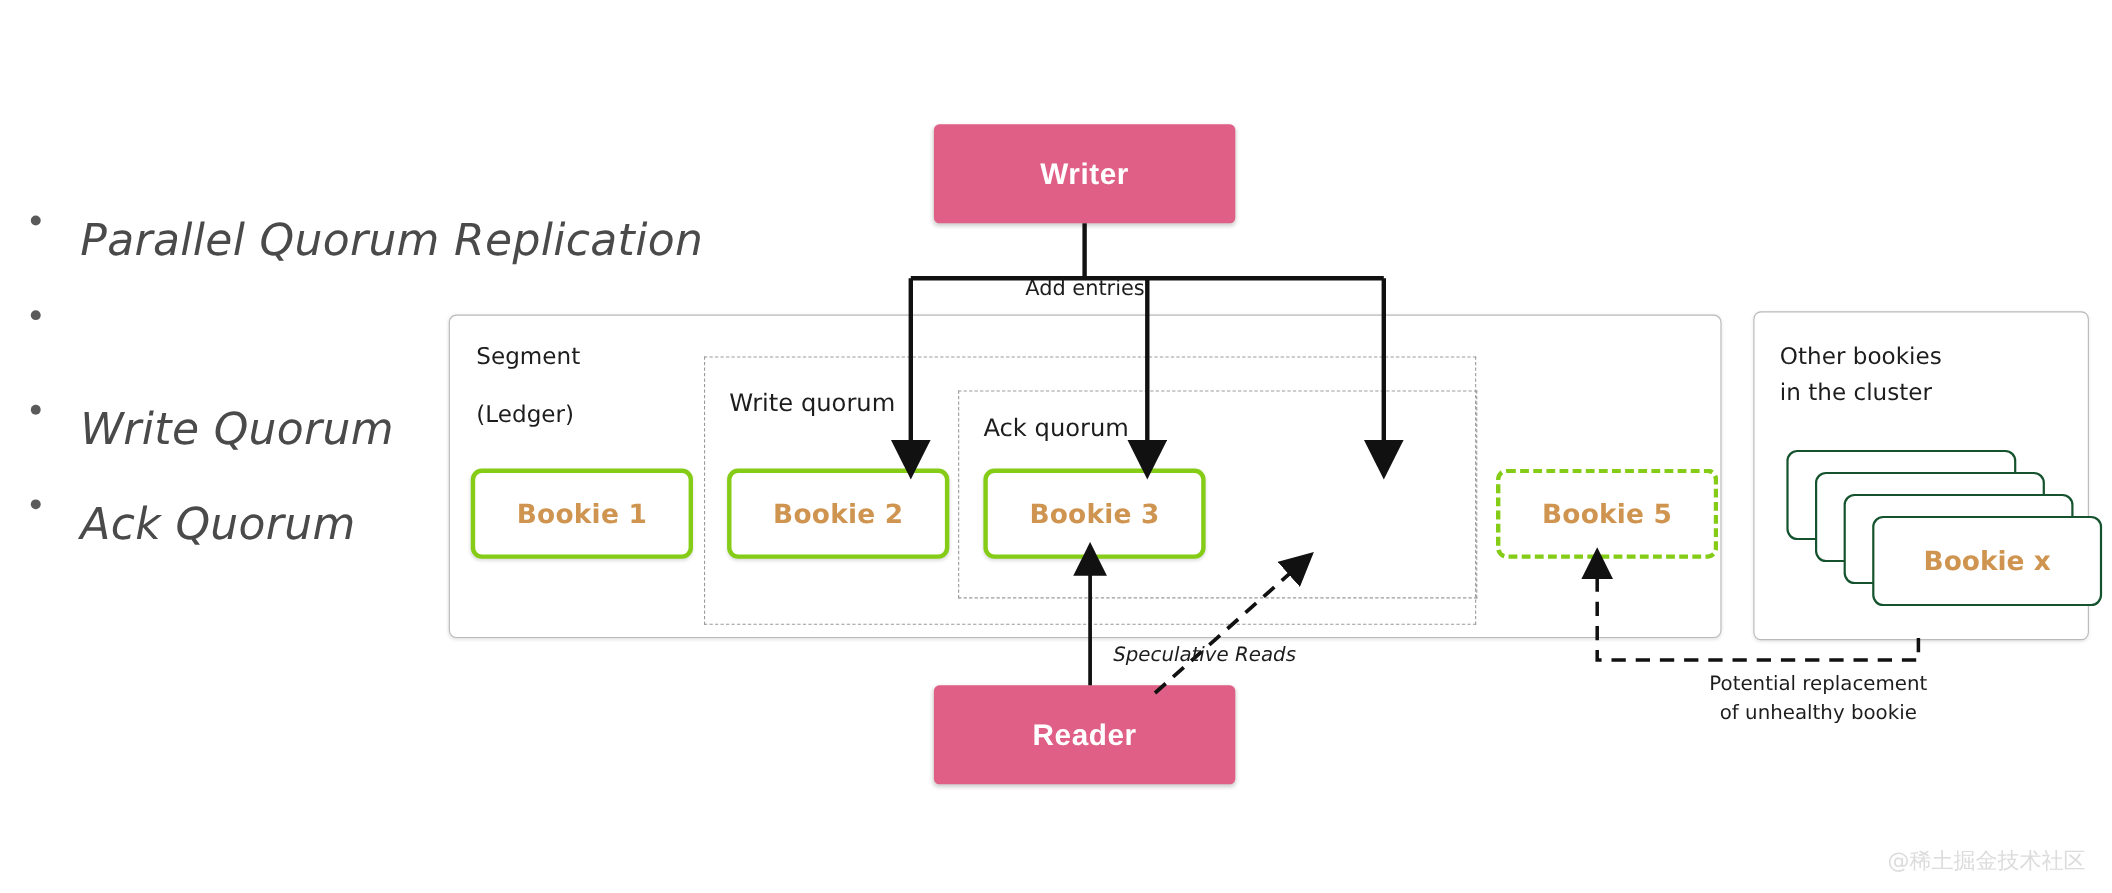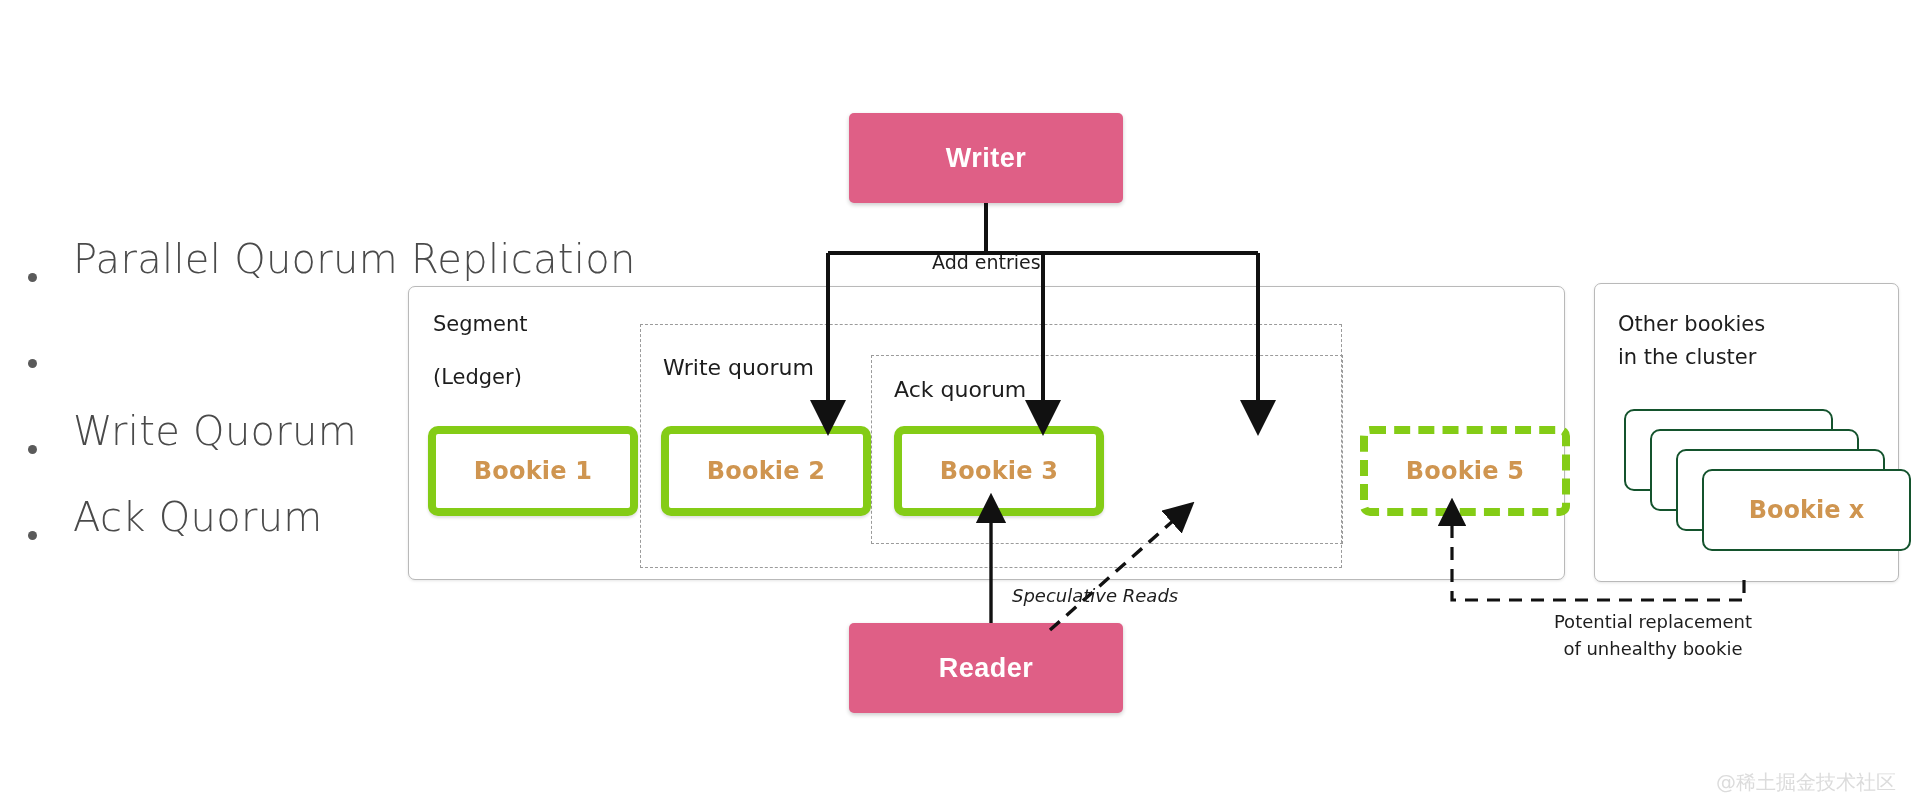--- a/index.html
+++ b/index.html
@@ -7,21 +7,21 @@
     width:1920px;height:812px;
     background:#ffffff;
     font-family:"Liberation Sans", sans-serif;
     overflow:hidden;
     position:relative;
   }
   #stage{position:absolute;left:0;top:0;width:1920px;height:812px;}
 
   
   .bullets{position:absolute;left:14px;top:196px;width:640px;}
-  .bullet-row{display:flex;align-items:flex-end;height:86px;}
+  .bullet-row{display:flex;align-items:flex-start;height:86px;font-style:italic;}
   .bullet-dot{
     width:9px;height:9px;border-radius:50%;
     background:#5a5a5a;margin-left:14px;margin-right:36px;flex:0 0 auto;
   }
   .bullet-text{
     font-size:40px;color:#4a4a4a;letter-spacing:.3px;
     font-family:"DejaVu Sans", sans-serif;font-weight:300;white-space:nowrap;
   }
 
   
@@ -58,21 +58,21 @@
   .quorum-label{
     position:absolute;font-size:22px;color:#1d1d1d;
     font-family:"DejaVu Sans", sans-serif;white-space:nowrap;
   }
   #write-quorum-label{left:663px;top:355px;}
   #ack-quorum-label{left:894px;top:377px;}
 
   
   .bookie{
     position:absolute;height:74px;
-    border:8px solid #84cc16;border-radius:10px;background:#ffffff;
+    border:4px solid #84cc16;border-radius:10px;background:#ffffff;
     display:flex;align-items:center;justify-content:center;
     box-shadow:0 2px 3px rgba(0,0,0,.13);
   }
   .bookie span{
     font-size:24px;font-weight:bold;color:#cf9550;letter-spacing:.2px;
     font-family:"DejaVu Sans", sans-serif;
   }
   .bookie.dashed{border-style:dashed;box-shadow:none;background:transparent;}
   #bookie1{left:428px;top:426px;width:194px;}
   #bookie2{left:661px;top:426px;width:194px;}

